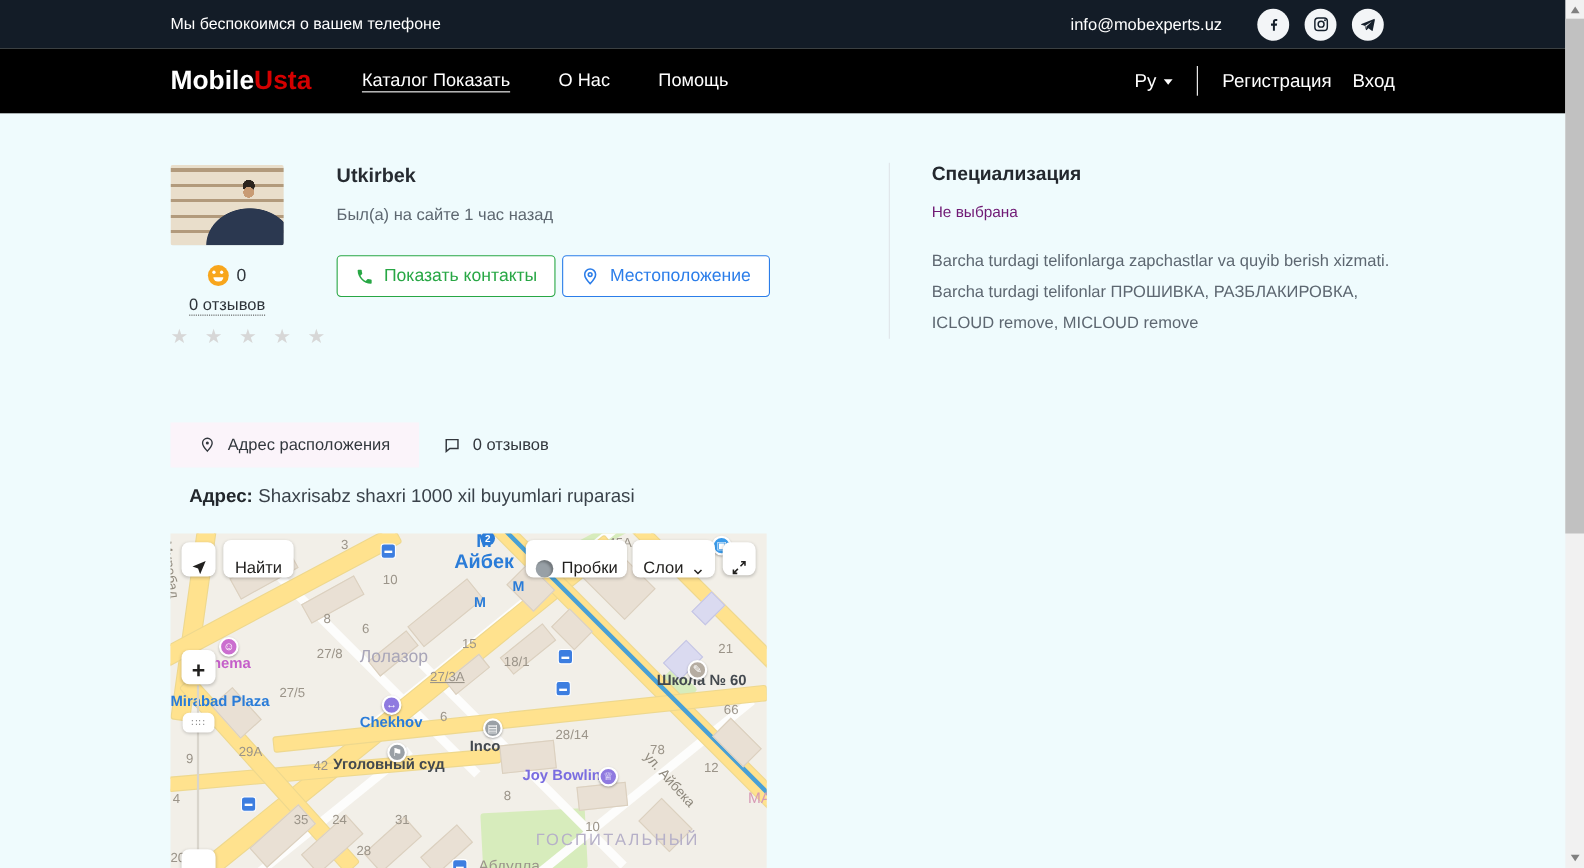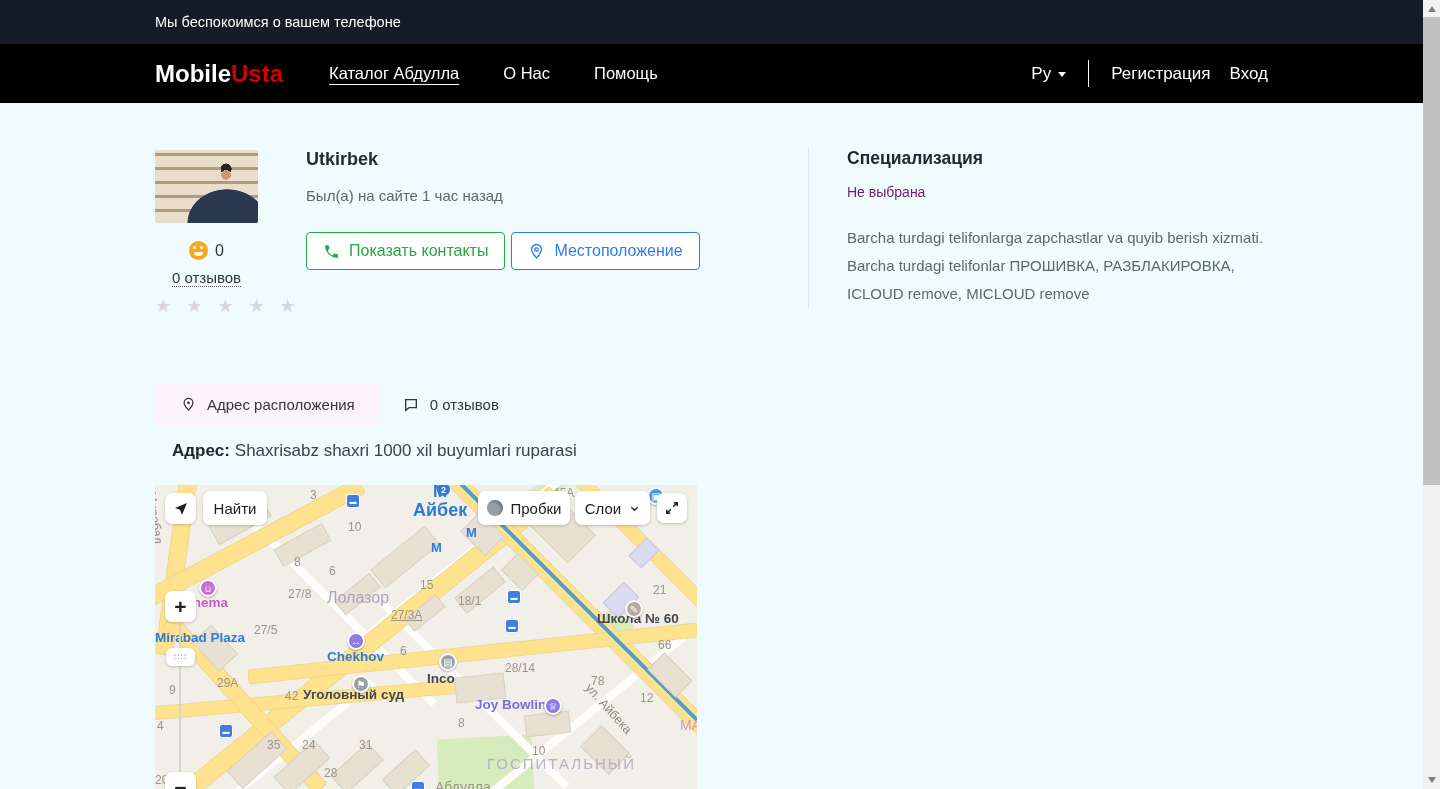--- a/index.html
+++ b/index.html
@@ -96,21 +96,21 @@
   .sign{position:absolute;width:14px;height:14px;border-radius:3px;background:#3d7ee0;
         border:1.5px solid #fff;color:#fff;font-size:7px;display:flex;align-items:center;justify-content:center}
   .mm{position:absolute;font-size:13px;font-weight:bold;color:#2a7cd8}
   .station{position:absolute;left:258px;top:-1px;text-align:center}
   .station .msym{font-size:17px;font-weight:bold;color:#2a7cd8;line-height:15px}
   .station .badge{position:absolute;left:24px;top:-1px;width:13px;height:13px;border-radius:50%;
                   background:#2a7cd8;color:#fff;font-size:9px;font-weight:bold;display:flex;
                   align-items:center;justify-content:center}
   .station .sname{font-size:18px;font-weight:600;color:#2a7cd8;margin-top:1px}
   .mctrl{position:absolute;background:#fff;border-radius:7px;box-shadow:0 1px 3px rgba(0,0,0,.2);
-         display:flex;align-items:center;justify-content:center;color:#22211f;font-size:15px;cursor:pointer}
+         display:flex;align-items:flex-end;justify-content:center;color:#22211f;font-size:15px;cursor:pointer}
   .mctrl.txt{gap:8px}
   .traffic-dot{width:16px;height:16px;border-radius:50%;background:#98a0a6;
                box-shadow:inset -2px 2px 2px rgba(0,0,0,.25)}
   .zbtn{font-size:21px;font-weight:bold}
   .slider-track{position:absolute;left:24px;top:138px;width:2px;height:152px;background:#d9d5cc}
   .handle{position:absolute;left:11px;top:163px;width:29px;height:18px;background:#fff;border-radius:6px;
           box-shadow:0 1px 3px rgba(0,0,0,.2);display:flex;align-items:center;justify-content:center;
           font-size:9px;letter-spacing:1px;color:#8a8a8a;cursor:pointer}
 
   
@@ -119,26 +119,46 @@
   .sb-up,.sb-down{position:absolute;left:4.5px;width:0;height:0;
         border-left:4px solid transparent;border-right:4px solid transparent}
   .sb-up{top:6px;border-bottom:6px solid #808080}
   .sb-down{bottom:6px;border-top:6px solid #808080}
 </style>
 </head>
 <body>
 
 <div class="topbar">
   <div class="tagline">Мы беспокоимся о вашем телефоне</div>
+  <div class="top-right">
+    <span class="email">info@mobexperts.uz</span>
+    <span class="soc">
+      <svg width="16" height="16" viewBox="0 0 24 24" fill="#16202c">
+          <path d="M13.5 21v-7h2.6l.4-3h-3V9.1c0-.9.3-1.5 1.6-1.5H16.7V5c-.3 0-1.2-.1-2.2-.1-2.2 0-3.7 1.3-3.7 3.8V11H8.2v3h2.6v7h2.7z"></path>
+        </svg>
+    </span>
+    <span class="soc">
+      <svg width="16" height="16" viewBox="0 0 24 24" fill="none" stroke="#16202c" stroke-width="2">
+          <rect x="3.5" y="3.5" width="17" height="17" rx="4.5"></rect>
+          <circle cx="12" cy="12" r="4"></circle>
+          <circle cx="17.3" cy="6.7" r="1.3" fill="#16202c" stroke="none"></circle>
+        </svg>
+    </span>
+    <span class="soc">
+      <svg width="15" height="15" viewBox="0 0 24 24" fill="#16202c">
+          <path d="M21.9 3.3L2.7 10.8c-.9.4-.9 1.1-.1 1.3l4.8 1.5 1.8 5.6c.2.7.6.8 1.1.4l2.6-2.4 4.9 3.6c.6.3 1.1.1 1.3-.6l3.2-15.4c.2-.9-.3-1.3-1.4-.5zM8.2 13.4l9.6-6.1-7.9 7.3-.3 3.1-1.4-4.3z"></path>
+        </svg>
+    </span>
+  </div>
 </div>
 
 <div class="navbar">
   <div class="logo"><span>Mobile</span><span class="accent">Usta</span></div>
   <div class="menu">
-    <span class="mlink active">Каталог Абдулла</span>
+    <span class="mlink active">Каталог Показать</span>
     <span class="mlink">О Нас</span>
     <span class="mlink">Помощь</span>
   </div>
   <div class="nav-right">
     <span class="lang">
       <span>Ру</span>
       <span class="caret"></span>
     </span>
     <span class="vdiv"></span>
     <span class="nav-link">Регистрация</span>

